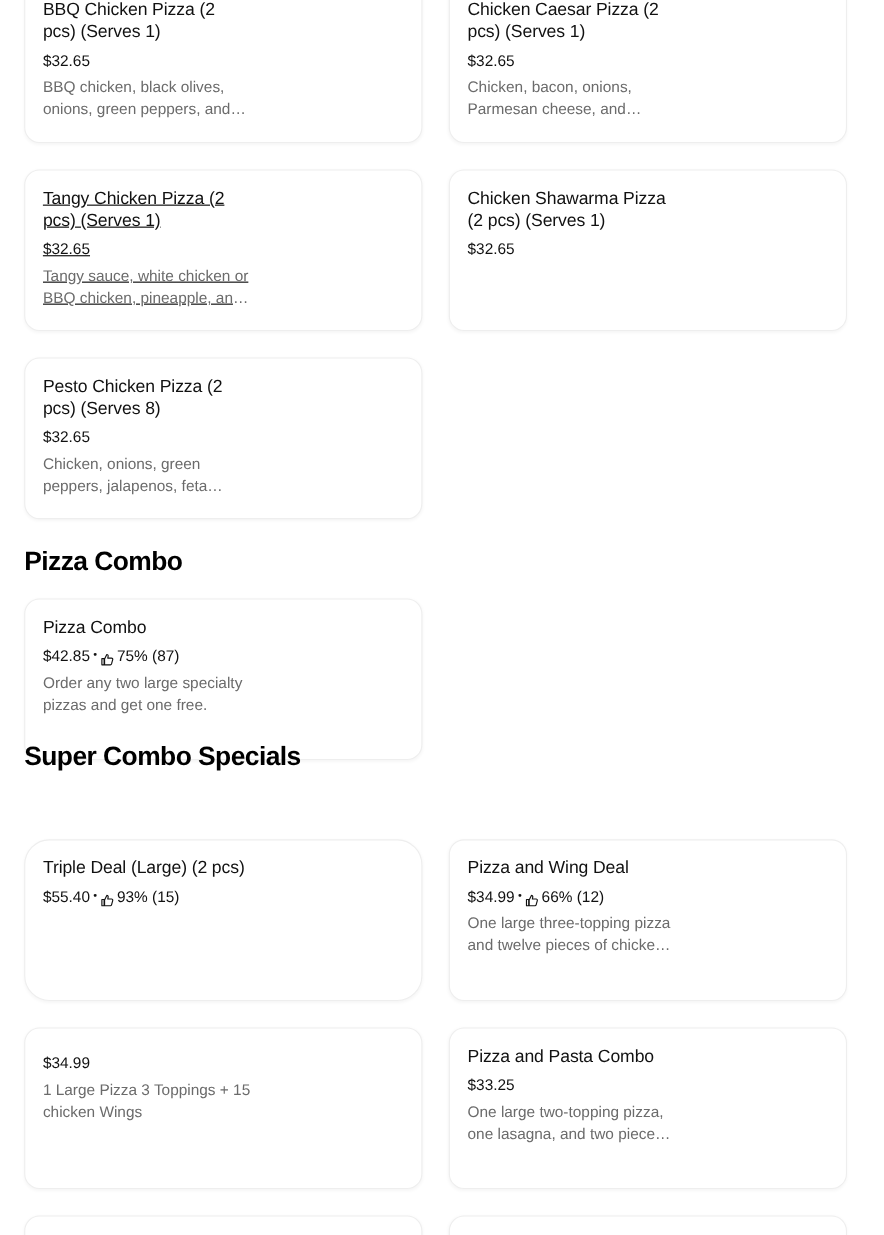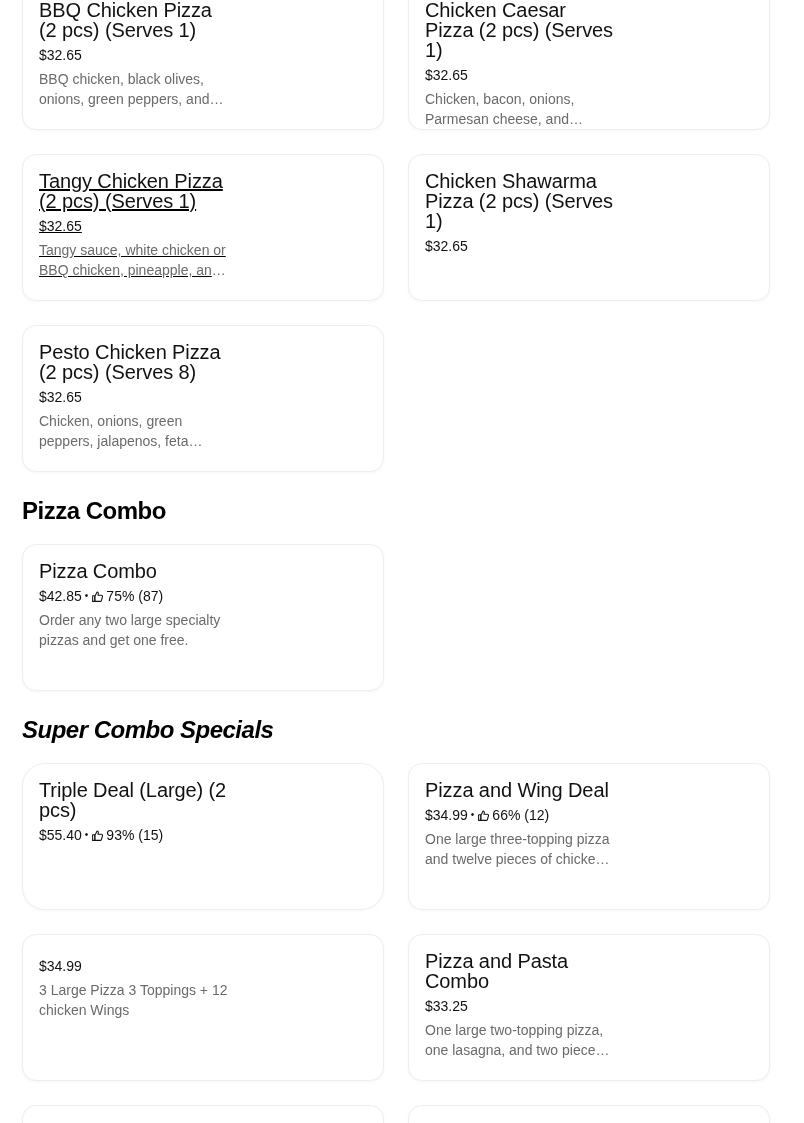--- a/index.html
+++ b/index.html
@@ -11,33 +11,33 @@
     height: 147px;
     background: #fff;
     border: 1px solid #eeeeee;
     border-radius: 14px;
     box-shadow: 0 1px 3px rgba(0,0,0,0.04);
     padding: 16px 16px 0 16px;
     cursor: pointer;
   }
   .card .text { width: 190px; }
   .title {
-    font-size: 20px;
+    font-size: 16px;
     line-height: 20px;
     font-weight: 500;
     color: #111;
     letter-spacing: -0.1px;
   }
   .meta {
     margin-top: 5px;
     font-size: 14px;
     line-height: 20px;
     color: #111;
     display: flex;
-    align-items: center;
+    align-items: flex-end;
     white-space: nowrap;
   }
   .dot { margin: 0 3px; font-size: 10px; }
   .thumb { display: inline-block; width: 13px; height: 13px; margin-right: 2px; }
   .desc {
     margin-top: 4px;
     font-size: 14px;
     line-height: 20px;
     color: #6b6b6b;
     width: 190px;
@@ -118,21 +118,21 @@
       <span class="dot">•</span>
       <svg class="thumb" viewBox="0 0 16 16">
           <path d="M2 7h2.5v7H2z M5 7.5 L7.5 2.5 C8.6 2.5 9.2 3.3 9 4.4 L8.6 6.5 H12.8 C13.8 6.5 14.4 7.4 14.1 8.3 L12.8 13 C12.6 13.6 12.1 14 11.5 14 H5 Z" fill="none" stroke="#111" stroke-width="1.3" stroke-linejoin="round"></path>
         </svg>
       <span>75%</span>&nbsp;<span>(87)</span>
     </div>
     <div class="desc">Order any two large specialty pizzas and get one free.</div>
   </div>
 </div>
 
-<h2 class="section-heading" style="top:715px;font-style:italic;">Super Combo Specials</h2>
+<h2 class="section-heading" style="top:673px;">Super Combo Specials</h2>
 
 <div class="card" style="left:22px; top:763px;border-radius:23px;">
   <div class="text">
     <div class="title">Triple Deal (Large) (2 pcs)</div>
     <div class="meta">
       <span>$55.40</span>
       <span class="dot">•</span>
       <svg class="thumb" viewBox="0 0 16 16">
           <path d="M2 7h2.5v7H2z M5 7.5 L7.5 2.5 C8.6 2.5 9.2 3.3 9 4.4 L8.6 6.5 H12.8 C13.8 6.5 14.4 7.4 14.1 8.3 L12.8 13 C12.6 13.6 12.1 14 11.5 14 H5 Z" fill="none" stroke="#111" stroke-width="1.3" stroke-linejoin="round"></path>
         </svg>
@@ -154,21 +154,21 @@
     </div>
     <div class="desc">One large three-topping pizza and twelve pieces of chicken wings.</div>
   </div>
 </div>
 
 <div class="card" style="left:22px; top:934px;">
   <div class="text">
     <div class="meta">
         <span>$34.99</span>
       </div>
-    <div class="desc">3 Large Pizza 3 Toppings + 12 chicken Wings</div>
+    <div class="desc">1 Large Pizza 3 Toppings + 15 chicken Wings</div>
   </div>
 </div>
 
 <div class="card" style="left:408px; top:934px;">
   <div class="text">
     <div class="title">Pizza and Pasta Combo</div>
     <div class="meta">
         <span>$33.25</span>
       </div>
     <div class="desc">One large two-topping pizza, one lasagna, and two pieces of garlic bread.</div>

